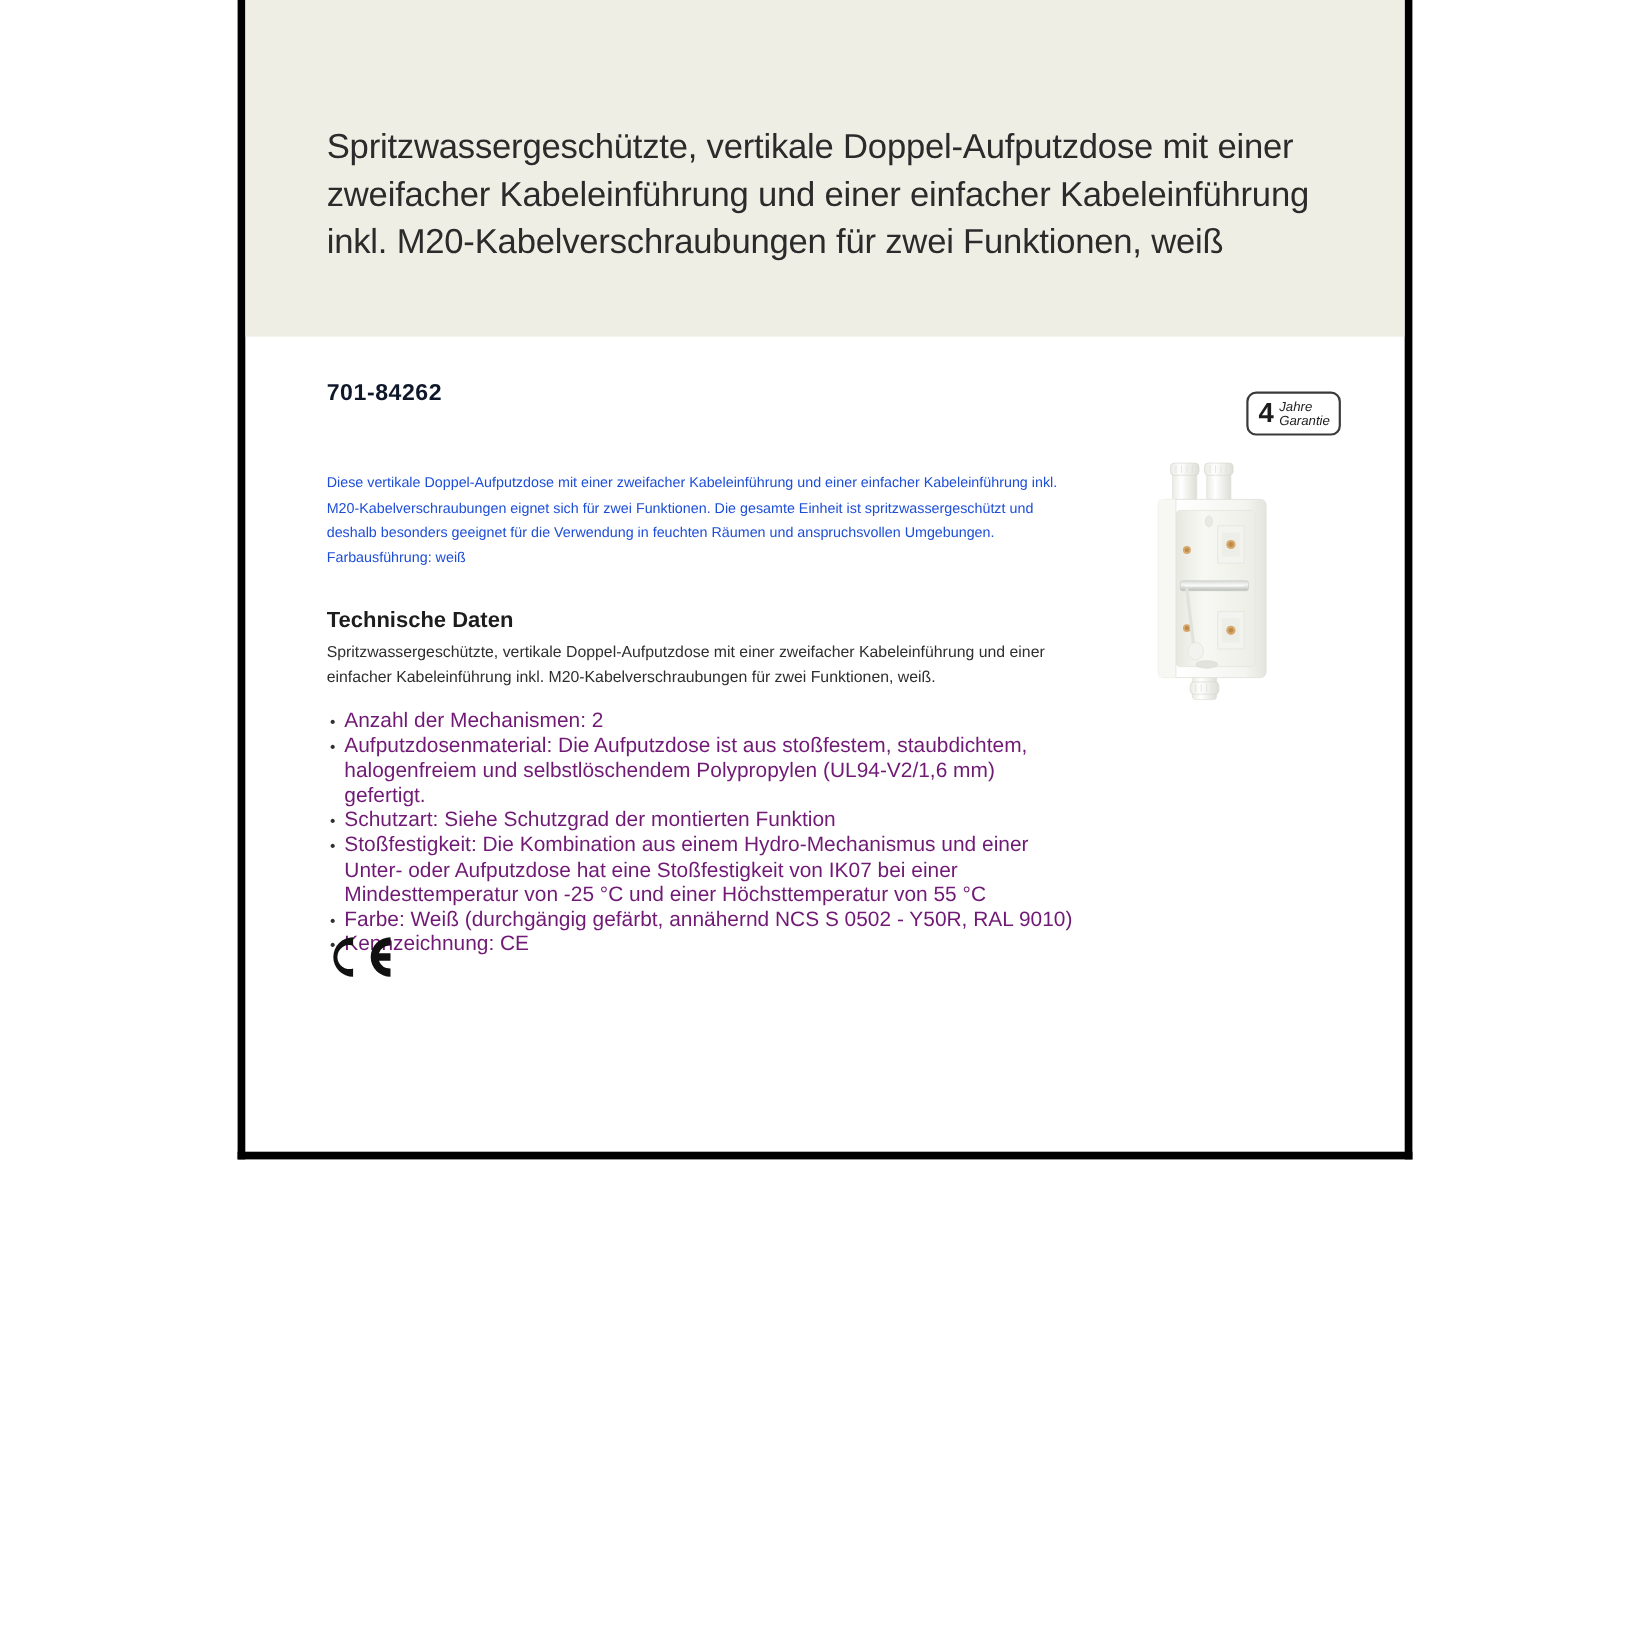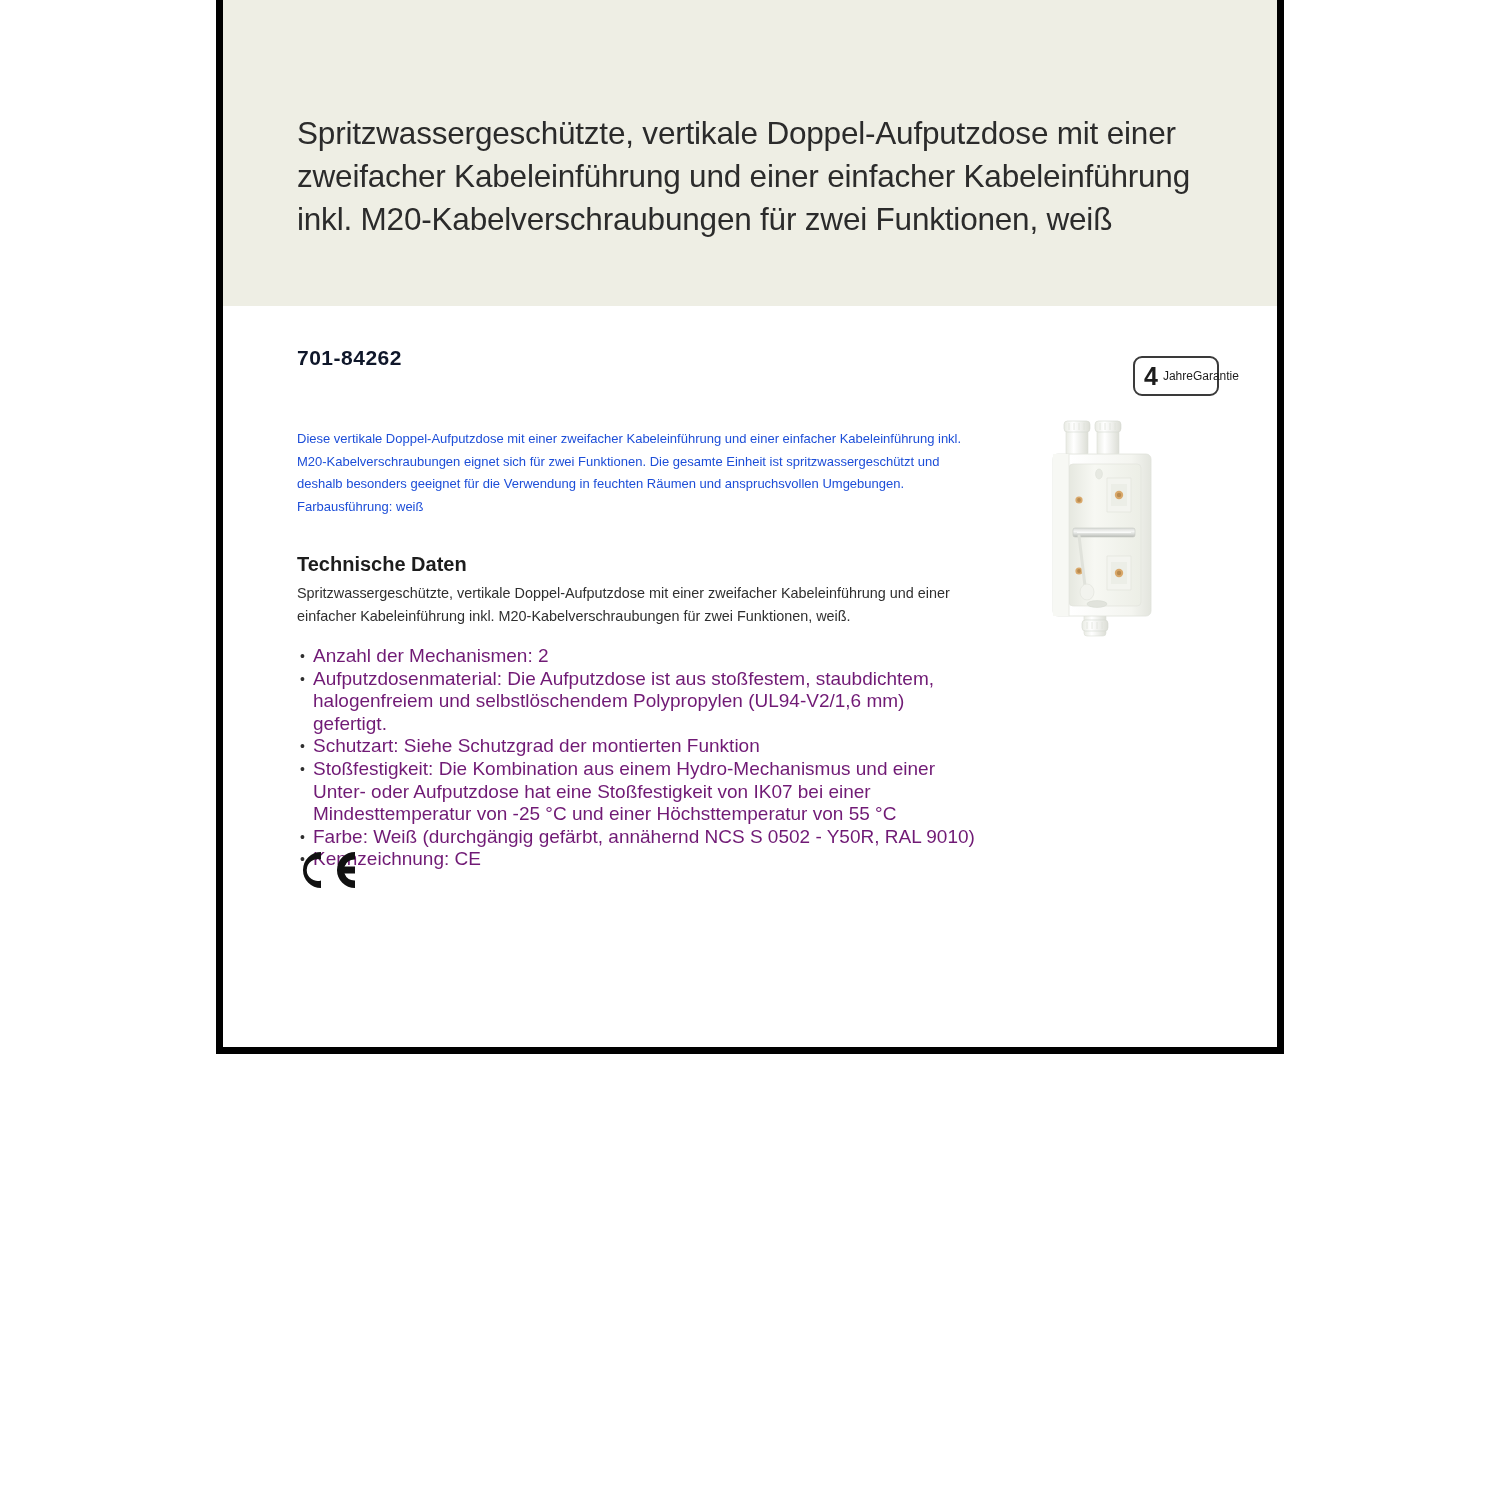--- a/index.html
+++ b/index.html
@@ -76,21 +76,23 @@
   }
   #warranty-years {
     font-size: 25px;
     font-weight: 700;
     color: #1d1d1d;
     line-height: 1;
     margin-right: 5px;
   }
   .warranty-lines {
     display: flex;
+    flex-direction: column;
     line-height: 12.5px;
+    font-style: italic;
   }
   .warranty-lines span {
     font-size: 12px;
     color: #1d1d1d;
   }
 
   
   #description {
     position: absolute;
     left: 74px;

